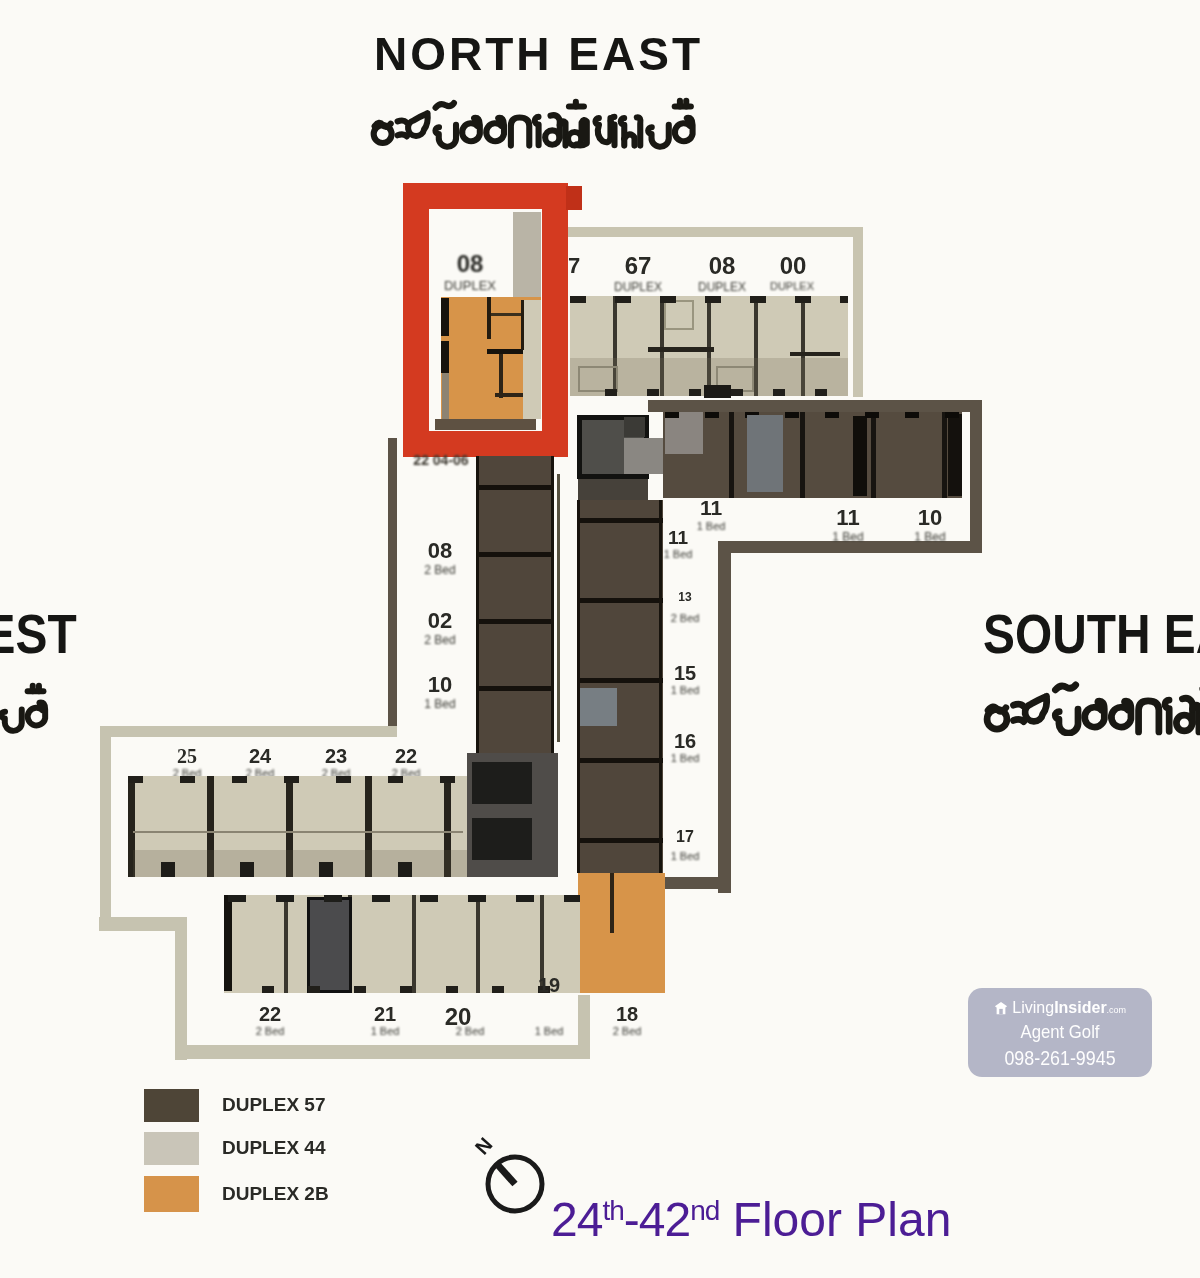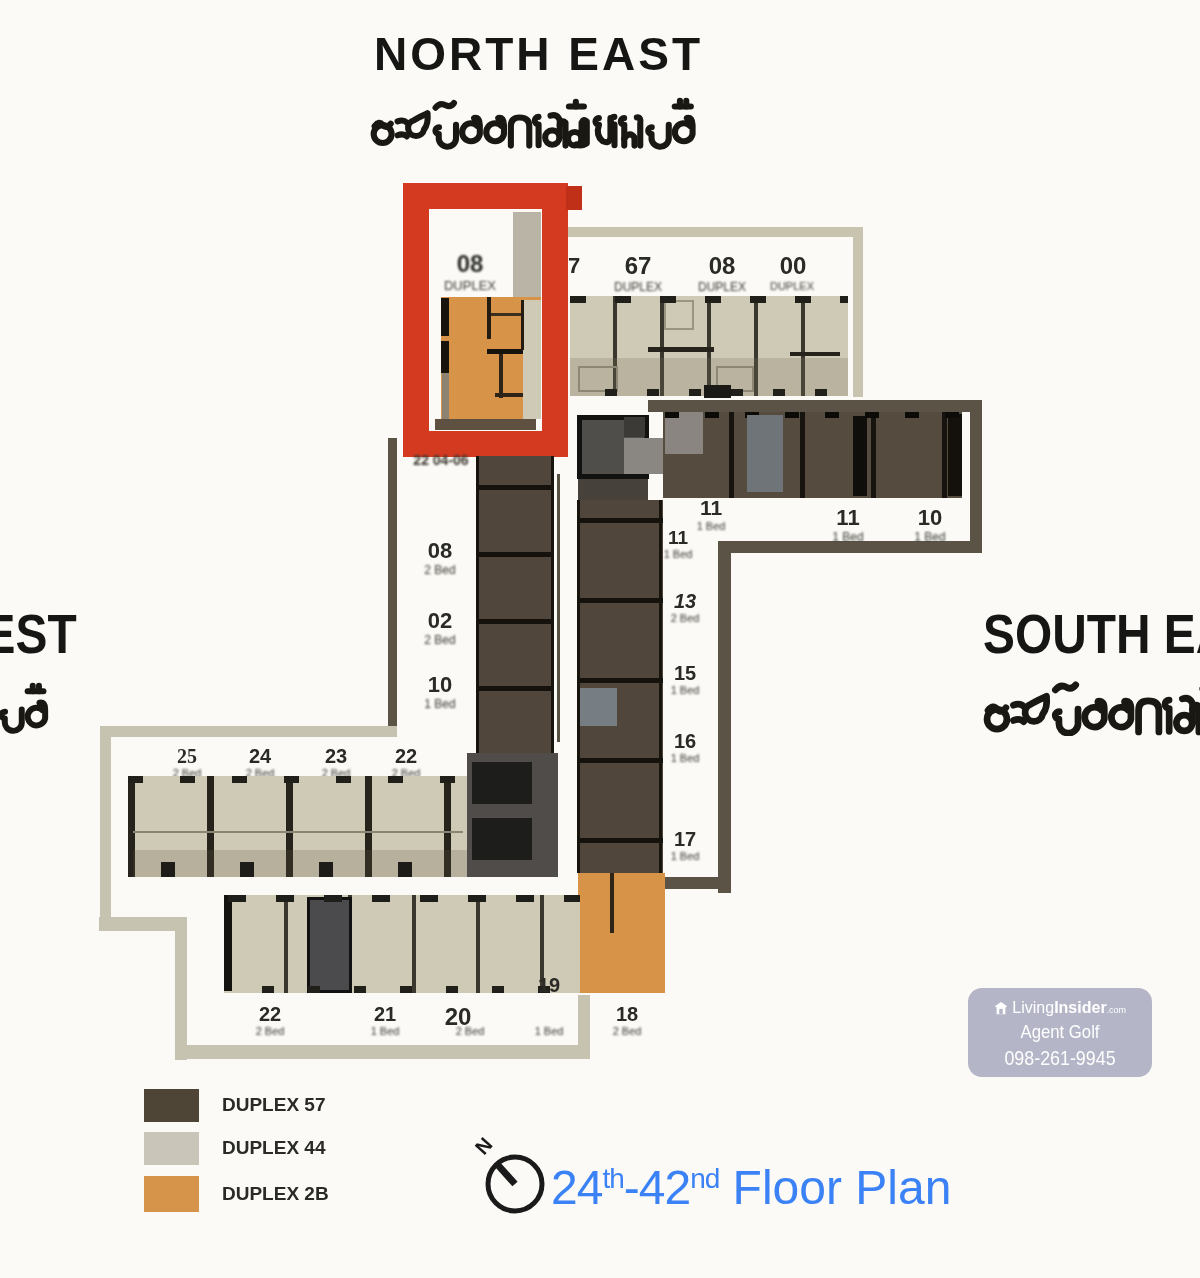--- a/index.html
+++ b/index.html
@@ -227,30 +227,30 @@
 <div class="abs" style="left:577px;top:500px;width:3px;height:373px;background:#17130d;"></div>
 <div class="abs" style="left:659px;top:500px;width:3px;height:373px;background:#17130d;"></div>
 
 <div class="abs" style="left:578px;top:873px;width:87px;height:120px;background:#d79449;"></div>
 
 <div class="abs" style="left:610px;top:873px;width:4px;height:60px;background:#2e2417;"></div>
 
 <div class="num" style="left:656px;top:527px;width:44px;font-size:19px;">11</div>
 <div class="sub" style="left:656px;top:548px;width:44px;font-size:11px;">1 Bed</div>
 
-<div class="num" style="left:663px;top:590px;width:44px;font-size:20px;font-style:italic;">13</div>
+<div class="num" style="left:663px;top:590px;width:44px;font-size:12px;">13</div>
 <div class="sub" style="left:663px;top:612px;width:44px;font-size:11px;">2 Bed</div>
 
 <div class="num" style="left:663px;top:662px;width:44px;font-size:20px;">15</div>
 <div class="sub" style="left:663px;top:684px;width:44px;font-size:11px;">1 Bed</div>
 
 <div class="num" style="left:663px;top:730px;width:44px;font-size:20px;">16</div>
 <div class="sub" style="left:663px;top:752px;width:44px;font-size:11px;">1 Bed</div>
 
-<div class="num" style="left:663px;top:828px;width:44px;font-size:20px;">17</div>
+<div class="num" style="left:663px;top:828px;width:44px;font-size:16px;">17</div>
 <div class="sub" style="left:663px;top:850px;width:44px;font-size:11px;">1 Bed</div>
 
 <div class="abs" style="left:100px;top:726px;width:297px;height:11px;background:#c6c3b0;"></div>
 
 <div class="abs" style="left:100px;top:726px;width:11px;height:205px;background:#c6c3b0;"></div>
 
 <div class="abs" style="left:99px;top:917px;width:87px;height:14px;background:#c6c3b0;"></div>
 
 <div class="abs" style="left:175px;top:917px;width:12px;height:143px;background:#c6c3b0;"></div>
 
@@ -315,21 +315,21 @@
 <div class="abs" style="left:144px;top:1176px;width:55px;height:36px;background:#d6934a;"></div>
 
 <div class="num" style="left:222px;top:1183px;width:140px;font-size:19px;text-align:left;">DUPLEX 2B</div>
 
 <svg class="abs" style="left:462px;top:1128px;" width="100" height="100" viewBox="0 0 100 100">
   <circle cx="53" cy="56" r="27" fill="none" stroke="#1a1a1a" stroke-width="5"></circle>
   <line x1="35" y1="36" x2="53" y2="56" stroke="#1a1a1a" stroke-width="7"></line>
   <text x="22" y="28" font-size="20" font-weight="bold" fill="#1a1a1a" transform="rotate(-48 22 28)">N</text>
 </svg>
 
-<div class="abs" style="left:551px;top:1160px;font-size:48px;color:#3b82f6;white-space:nowrap;letter-spacing:-1px;">
+<div class="abs" style="left:551px;top:1192px;font-size:48px;color:#4c1d95;white-space:nowrap;letter-spacing:-1px;">
   <span>24</span><span style="font-size:28px;vertical-align:16px;">th</span><span>-42</span><span style="font-size:28px;vertical-align:16px;">nd</span><span style="letter-spacing:0;"> Floor Plan</span>
 </div>
 
 <div class="abs" style="left:968px;top:988px;width:184px;height:89px;background:#b4b6c7;border-radius:14px;"></div>
 
 <div class="abs" style="left:968px;top:999px;width:184px;text-align:center;color:#fff;font-size:16px;">
   <svg width="14" height="14" viewBox="0 0 16 16" style="vertical-align:-2px;">
         <path d="M8 1 L15 6 L13 7.5 L13 15 L3 15 L3 7.5 L1 6 Z" fill="#fff"></path>
         <path d="M6 9 h4 v6 h-4 z" fill="#b4b6c7"></path>
       </svg>

